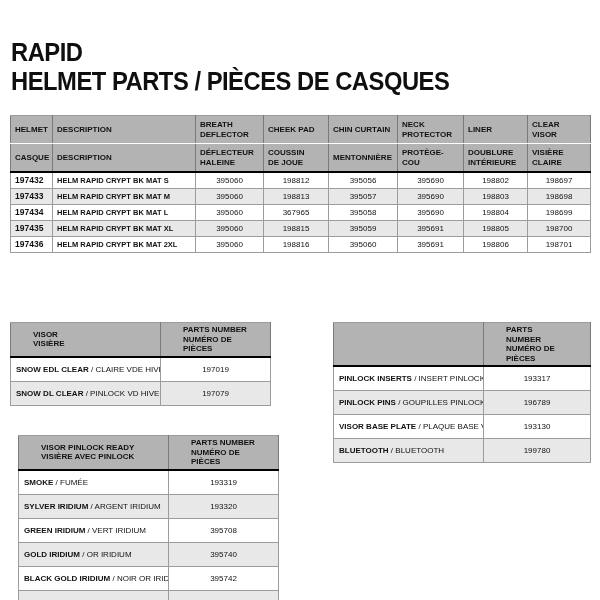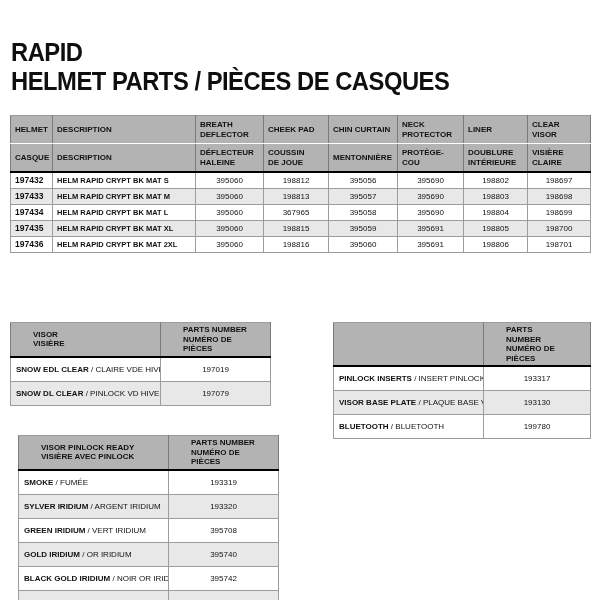--- a/index.html
+++ b/index.html
@@ -191,20 +191,24 @@
       <th>PARTS NUMBER
 NUMÉRO DE PIÈCES</th>
     </tr>
   </thead>
   <tbody>
     <tr>
       <td class="name"><span class="b">PINLOCK INSERTS</span><span class="sep"> / </span><span>INSERT PINLOCK</span></td>
       <td class="num">193317</td>
     </tr>
     <tr>
+      <td class="name"><span class="b">PINLOCK PINS</span><span class="sep"> / </span><span>GOUPILLES PINLOCK</span></td>
+      <td class="num">196789</td>
+    </tr>
+    <tr>
       <td class="name"><span class="b">VISOR BASE PLATE</span><span class="sep"> / </span><span>PLAQUE BASE VISIÈRE</span></td>
       <td class="num">193130</td>
     </tr>
     <tr>
       <td class="name"><span class="b">BLUETOOTH</span><span class="sep"> / </span><span>BLUETOOTH</span></td>
       <td class="num">199780</td>
     </tr>
   </tbody>
 </table>
 

